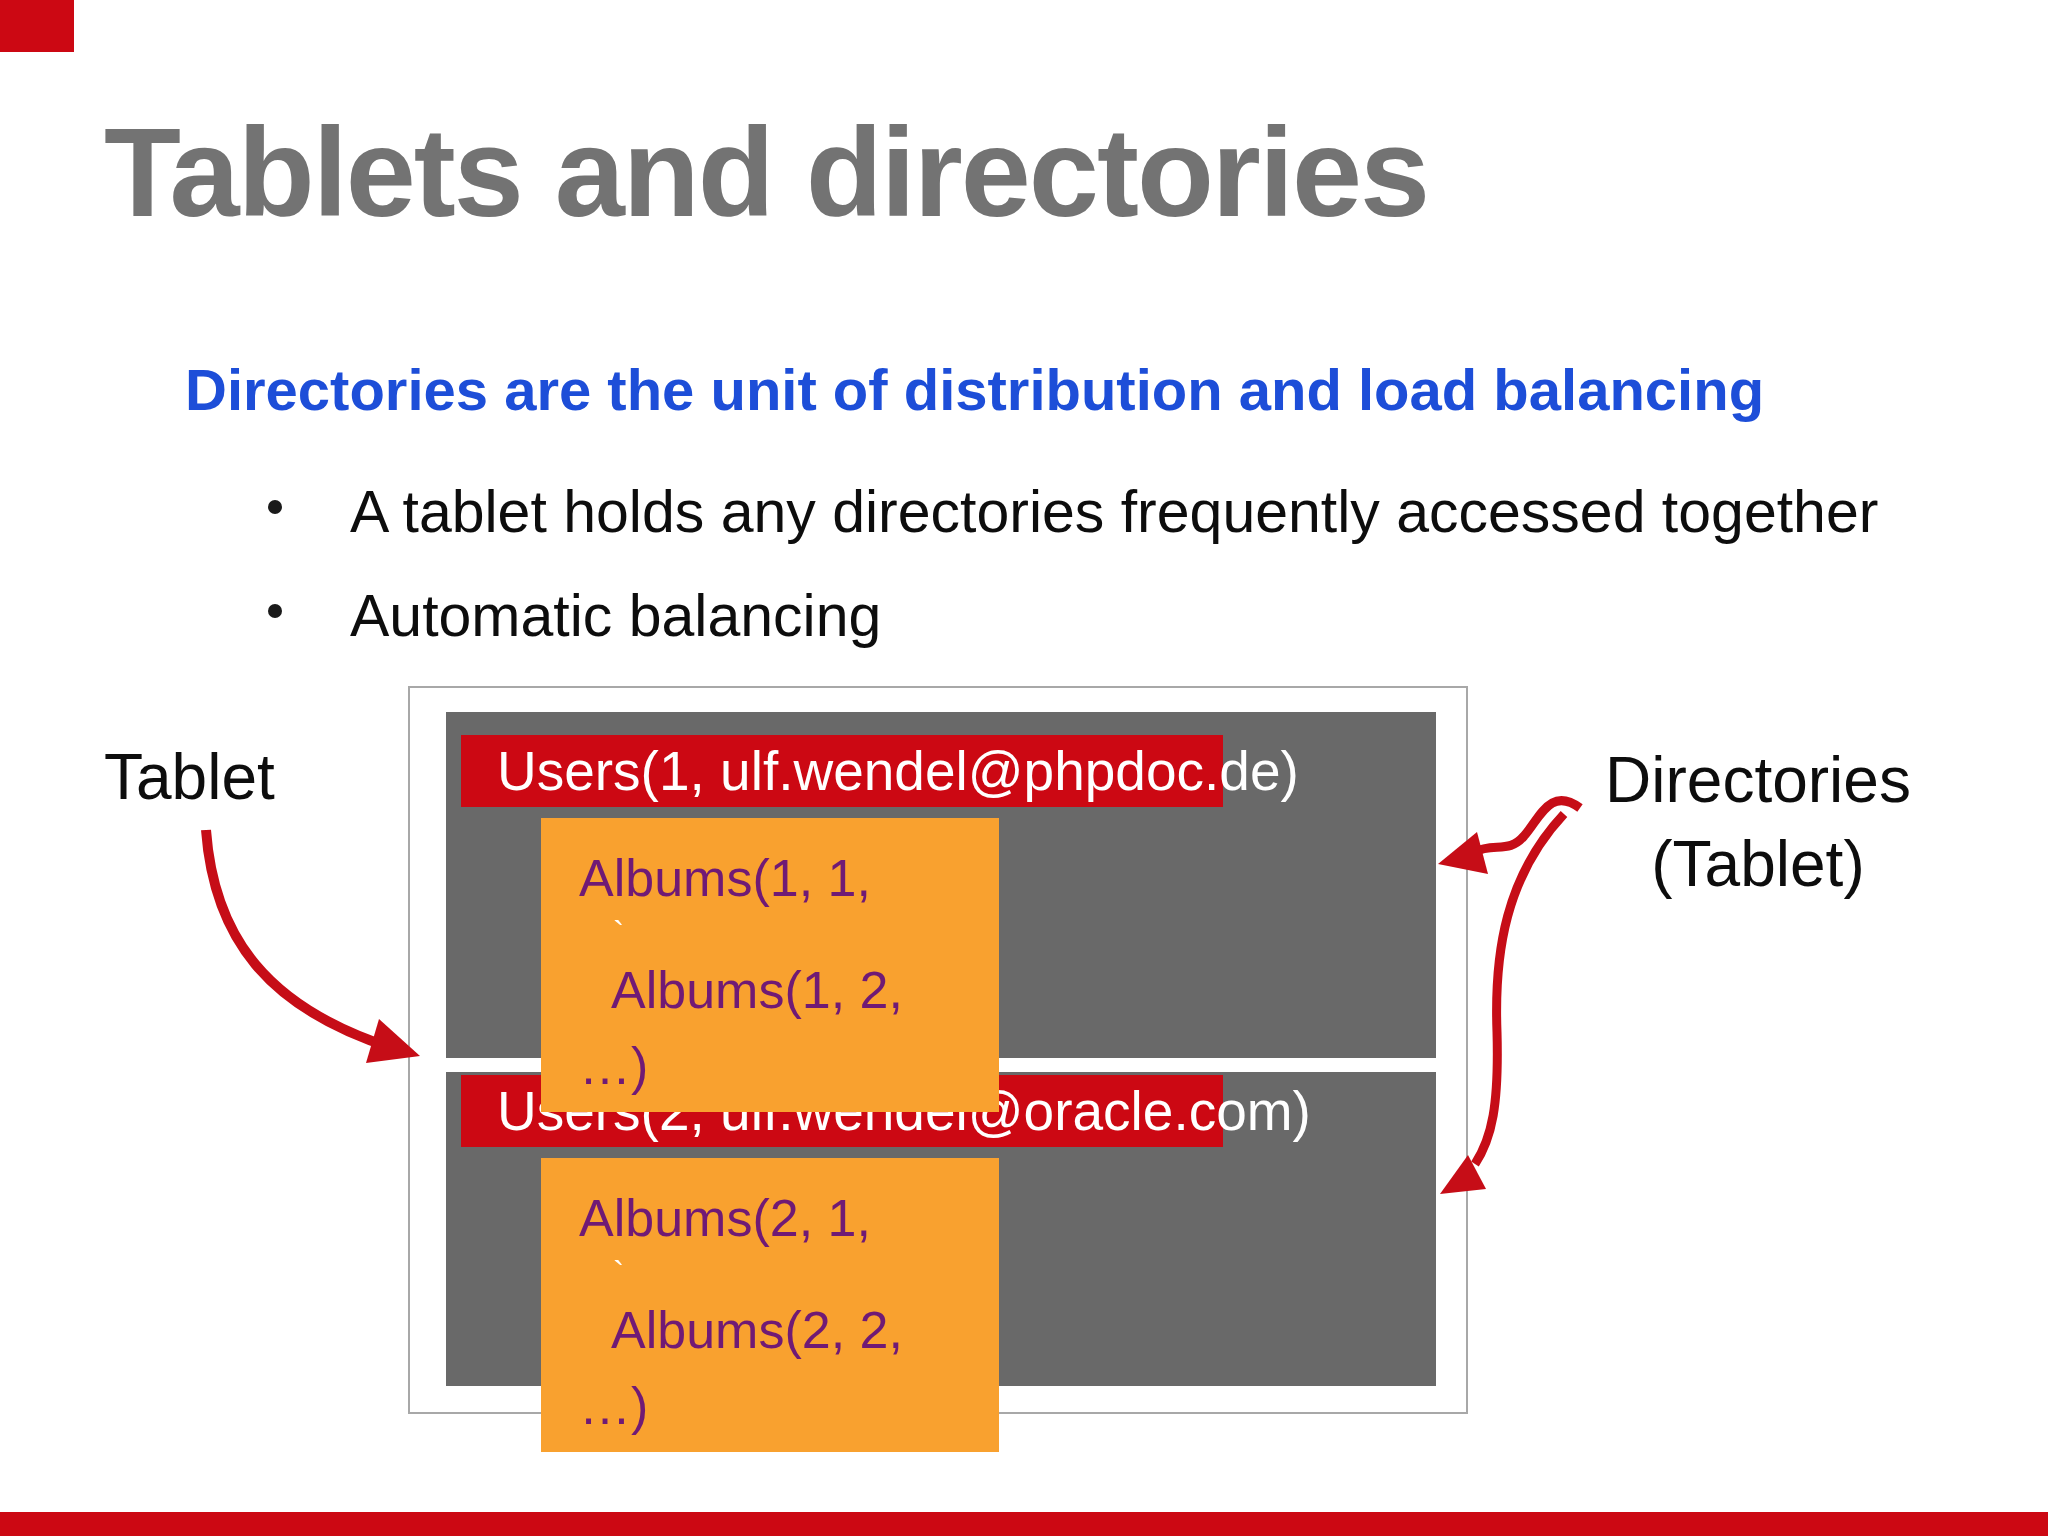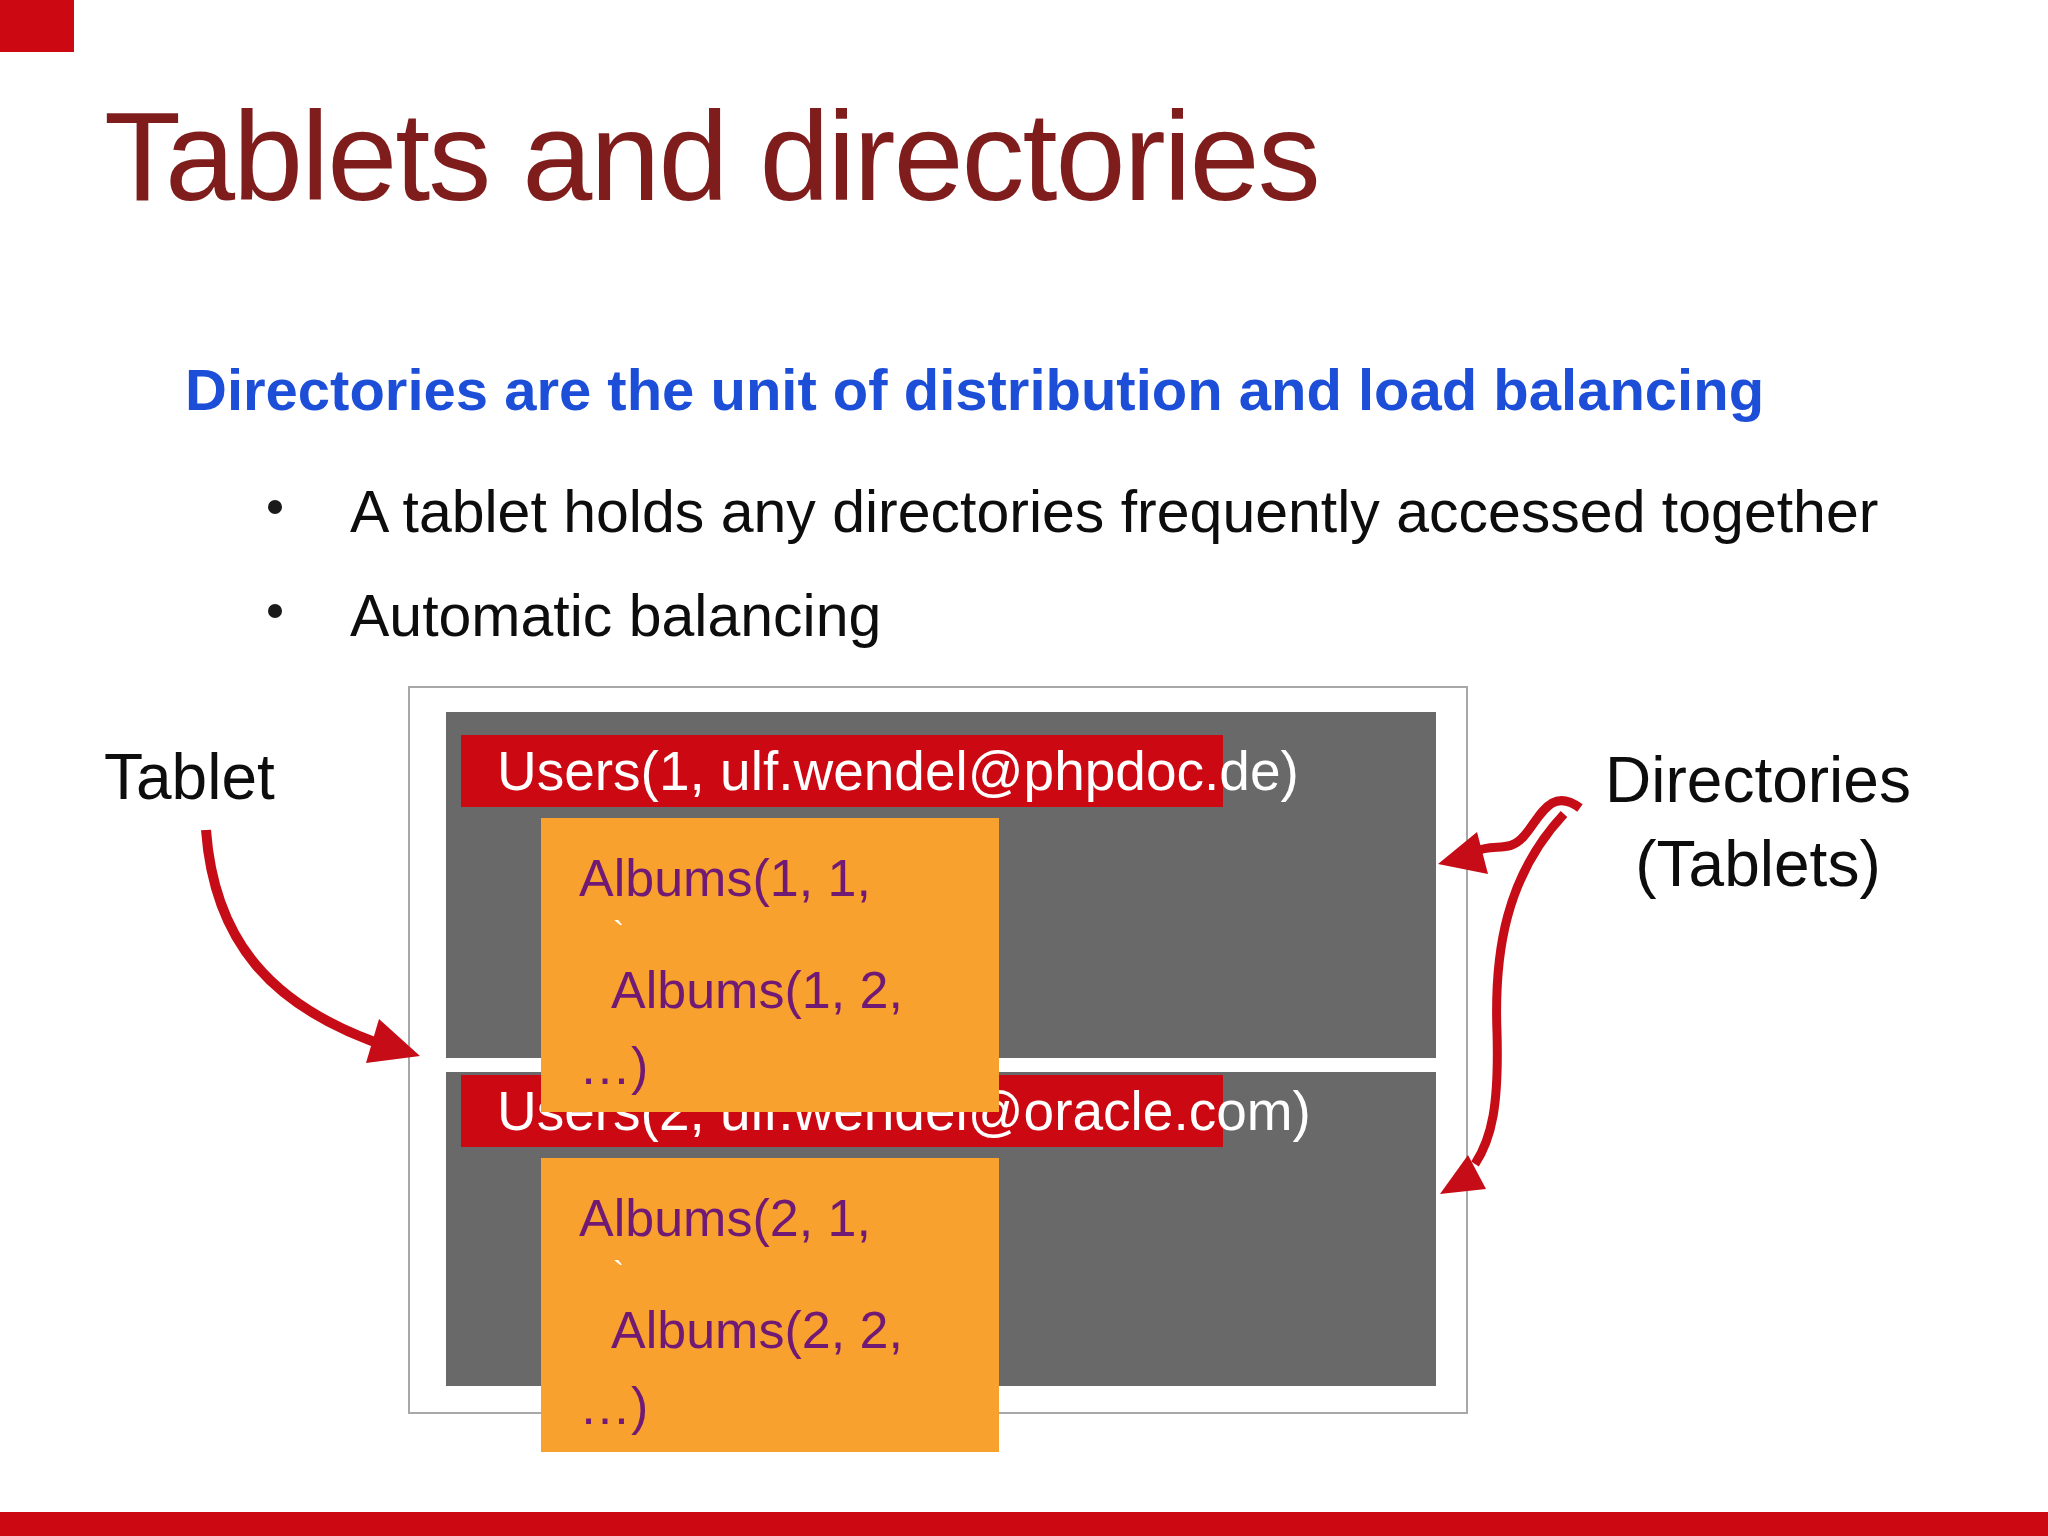--- a/index.html
+++ b/index.html
@@ -6,22 +6,22 @@
   .slide{
     position:relative;width:2048px;height:1536px;background:#ffffff;overflow:hidden;
     font-family:"Liberation Sans",sans-serif;
   }
   
   .accent-tl{position:absolute;left:0;top:0;width:74px;height:52px;background:#cc0813;}
   .accent-bottom{position:absolute;left:0;top:1512px;width:2048px;height:24px;background:#cc0813;}
 
   
   .title{
-    position:absolute;left:104px;top:84px;margin:0;
-    font-size:126px;font-weight:400;letter-spacing:-2px;color:#7f1d1d;white-space:nowrap;
+    position:absolute;left:104px;top:100px;margin:0;
+    font-size:126px;font-weight:700;letter-spacing:-2px;color:#737373;white-space:nowrap;
   }
   .subtitle{
     position:absolute;left:185px;top:356px;
     font-size:58px;color:#1d4ed8;white-space:nowrap;font-weight:bold;
   }
   .bullet-text{position:absolute;font-size:59px;color:#0d0d0d;white-space:nowrap;}
   .bullet-1{left:350px;top:478px;}
   .bullet-2{left:350px;top:582px;}
   .bullet-dot{position:absolute;width:14px;height:14px;border-radius:50%;background:#1a1a1a;}
   .dot-1{left:268px;top:500px;}
@@ -96,21 +96,21 @@
     <div class="album-line album-l1">Albums(2, 1,</div>
     <span class="stray-tick">`</span>
     <div class="album-line album-l2">Albums(2, 2,</div>
     <div class="album-line album-l3">…)</div>
   </div>
 
   <div class="label-tablet">Tablet</div>
 
   <div class="label-directories">
     <div>Directories</div>
-    <div>(Tablets)</div>
+    <div>(Tablet)</div>
   </div>
 
   <svg class="arrows" viewBox="0 0 2048 1536" xmlns="http://www.w3.org/2000/svg">
     <g>
       <path d="M 206 830 C 214 938 268 1008 392 1048" fill="none" stroke="#c60d17" stroke-width="10"></path>
       <polygon points="420,1056 366,1063 379,1019" fill="#c60d17"></polygon>
     </g>
     <g>
       <path d="M 1580 808 C 1550 786 1540 818 1524 836 C 1509 854 1494 842 1474 852" fill="none" stroke="#c60d17" stroke-width="9"></path>
       <polygon points="1438,864 1477,832 1488,874" fill="#c60d17"></polygon>

